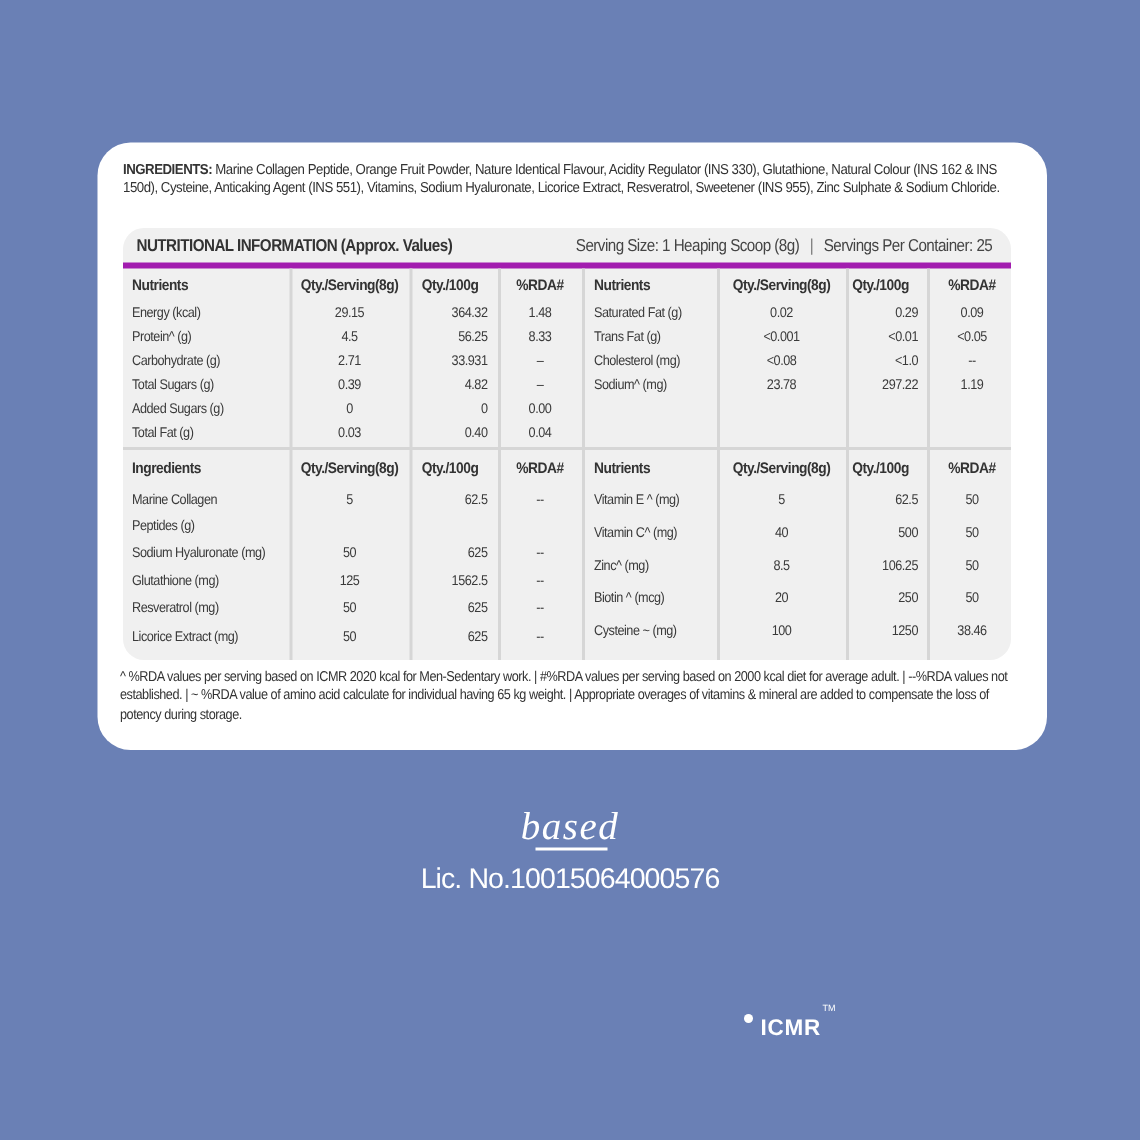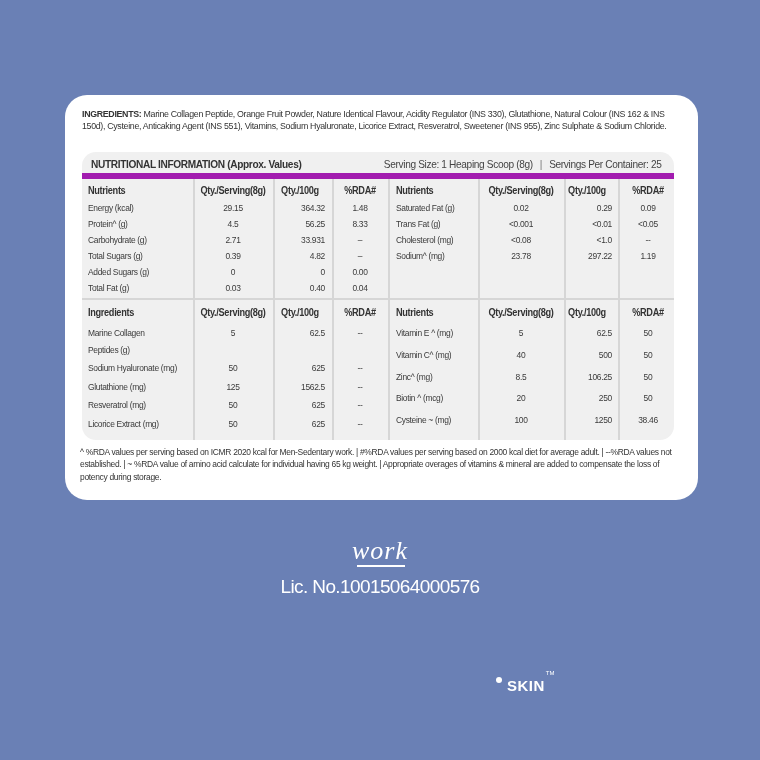--- a/index.html
+++ b/index.html
@@ -35,21 +35,21 @@
     position: absolute;
     left: 17px; top: 57px;
     width: 592px; height: 288px;
     background: #f0f0f0;
     border-radius: 14px;
     overflow: hidden;
   }
   .t-header {
     position: absolute;
     left: 0; top: 0; width: 100%; height: 27px;
-    border-bottom: 6px solid #a21caf;
+    border-bottom: 4px solid #a21caf;
     display: flex; align-items: center;
     font-size: 11.5px;
     letter-spacing: -0.4px;
   }
   .t-header .title {
     position: absolute; left: 9px; top: 6px;
     font-weight: bold; color: #333;
     transform: scaleX(0.88); transform-origin: left center;
     white-space: nowrap;
   }
@@ -234,21 +234,21 @@
       <div class="cell narrow-c" style="left: 536px; width: 60px; text-align: center; top: 240px;">50</div>
       <div class="cell narrow" style="left: 314px; top: 262px;">Cysteine ~ (mg)</div>
       <div class="cell narrow-c" style="left: 394px; width: 90px; text-align: center; top: 262px;">100</div>
       <div class="cell narrow-r" style="left: 470px; width: 60px; text-align: right; top: 262px;">1250</div>
       <div class="cell narrow-c" style="left: 536px; width: 60px; text-align: center; top: 262px;">38.46</div>
     </div>
 
   <div class="footnote">^ %RDA values per serving based on ICMR 2020 kcal for Men-Sedentary work.  | #%RDA values per serving based on 2000 kcal diet for average adult. | --%RDA values not established.  |  ~ %RDA value of amino acid calculate for individual having 65 kg weight.  |  Appropriate overages of vitamins &amp; mineral are added to compensate the loss of potency during storage.</div>
 </div>
 
-<div class="fssai">work</div>
+<div class="fssai">based</div>
 <div class="fssai-line"></div>
 <div class="lic">Lic. No.10015064000576</div>
 
 <div class="brand">
   <span class="dot"></span>
-  <span class="skin">SKIN</span>
+  <span class="skin">ICMR</span>
   <span class="tm">TM</span>
 </div>
 
 </body></html>

